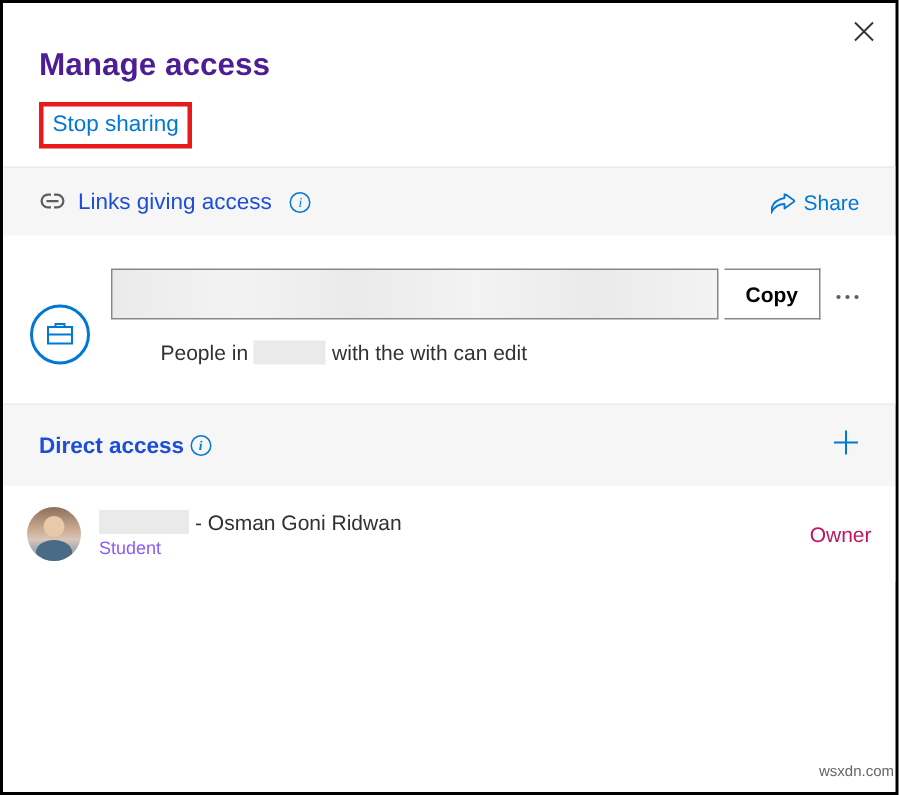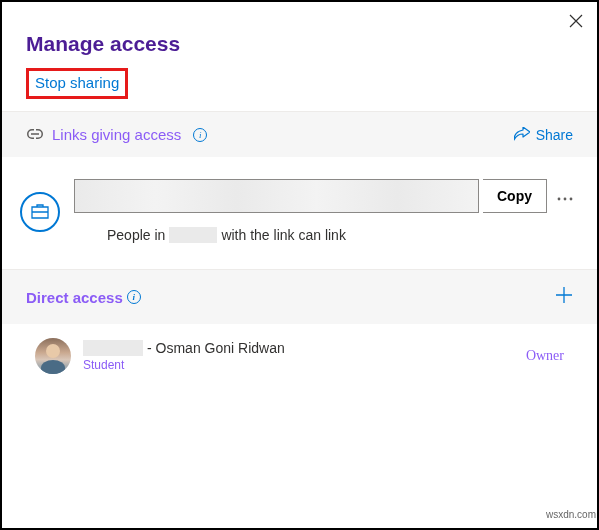--- a/index.html
+++ b/index.html
@@ -52,43 +52,43 @@
       border-top: 1px solid #edebe9;
     }
     .section-head {
       display: flex;
       align-items: center;
       padding: 14px 24px;
     }
     .flex-gap { gap: 8px; }
     .spacer { flex: 1; }
     .icon-link { color: #605e5c; }
-    .section-title { font-size: 15px; color: #8b5cf6; }
+    .section-title { font-size: 15px; color: #1d4ed8; }
     .info-circle {
       width: 14px; height: 14px; border: 1px solid #0078d4; border-radius: 50%;
       display: inline-flex; align-items: center; justify-content: center;
       font-size: 9px; color: #0078d4; font-style: italic; font-family: serif;
       margin-left: 4px;
     }
     .share-btn {
       color: #0078d4;
       background: none;
       border: none;
       font-size: 14px;
       cursor: pointer;
       display: flex;
-      align-items: flex-start;
+      align-items: flex-end;
       gap: 6px;
       font-family: inherit;
     }
     .link-block {
       background: #fff;
       padding: 22px 18px 26px 18px;
       display: flex;
-      align-items: center;
+      align-items: flex-end;
       gap: 14px;
     }
     .briefcase-circle {
       width: 40px; height: 40px; border: 2px solid #0078d4; border-radius: 50%;
       display: flex; align-items: center; justify-content: center; color: #0078d4;
       flex-shrink: 0; margin-top: 2px;
     }
     .link-row {
       display: flex; align-items: center; gap: 4px; flex: 1;
     }
@@ -125,40 +125,40 @@
     .direct-head {
       display: flex; align-items: center; padding: 14px 24px; background: #f6f6f6;
       border-top: 1px solid #edebe9;
       font-weight: bold;
     }
     .plus-btn {
       background: none; border: none; color: #0078d4; font-size: 22px; font-weight: 300;
       cursor: pointer;
     }
     .person-row {
-      display: flex; align-items: center; padding: 14px 33px; background: #fff; gap: 12px;
+      display: flex; align-items: center; padding: 14px 16px; background: #fff; gap: 12px;
     }
     .avatar {
       width: 36px; height: 36px; border-radius: 50%; flex-shrink: 0;
       background: linear-gradient(180deg, #8b6f5c 0%, #c9a88f 40%, #d9c6b8 60%, #6b8ca3 100%);
       position: relative; overflow: hidden;
     }
     .avatar::before {
       content: ''; position: absolute; top: 6px; left: 11px; width: 14px; height: 14px;
       background: #e8c9a8; border-radius: 50%;
     }
     .avatar::after {
       content: ''; position: absolute; bottom: -2px; left: 6px; width: 24px; height: 16px;
       background: #4a6b85; border-radius: 50% 50% 0 0;
     }
     .person-info { flex: 1; }
     .person-name { font-size: 14px; color: #323130; display: flex; align-items: center; gap: 4px; }
     .person-name .redact { width: 60px; }
     .person-role { font-size: 12px; color: #8b5cf6; margin-top: 2px; }
-    .owner-label { font-size: 14px; color: #8b5cf6; font-family: Liberation Serif, serif; }
+    .owner-label { font-size: 14px; color: #be185d; }
     .watermark {
       position: absolute; bottom: 8px; right: 1px; font-size: 10px; color: #666;
     }
     .col { display: flex; flex-direction: column; flex: 1; }
   </style>
 </head>
 <body>
 
 <button class="close-btn">
   <svg width="14" height="14" viewBox="0 0 14 14">
@@ -205,21 +205,21 @@
           <svg width="16" height="4" viewBox="0 0 16 4">
               <circle cx="2" cy="2" r="1.4" fill="#605e5c"></circle>
               <circle cx="8" cy="2" r="1.4" fill="#605e5c"></circle>
               <circle cx="14" cy="2" r="1.4" fill="#605e5c"></circle>
             </svg>
         </button>
       </div>
       <div class="link-desc">
         <span>People in</span>
         <span class="redact"></span>
-        <span>with the link can link</span>
+        <span>with the with can edit</span>
       </div>
     </div>
   </div>
 </div>
 
 <div class="direct-head">
   <span class="section-title">Direct access</span>
   <span class="info-circle">i</span>
   <span class="spacer"></span>
   <button class="plus-btn">

